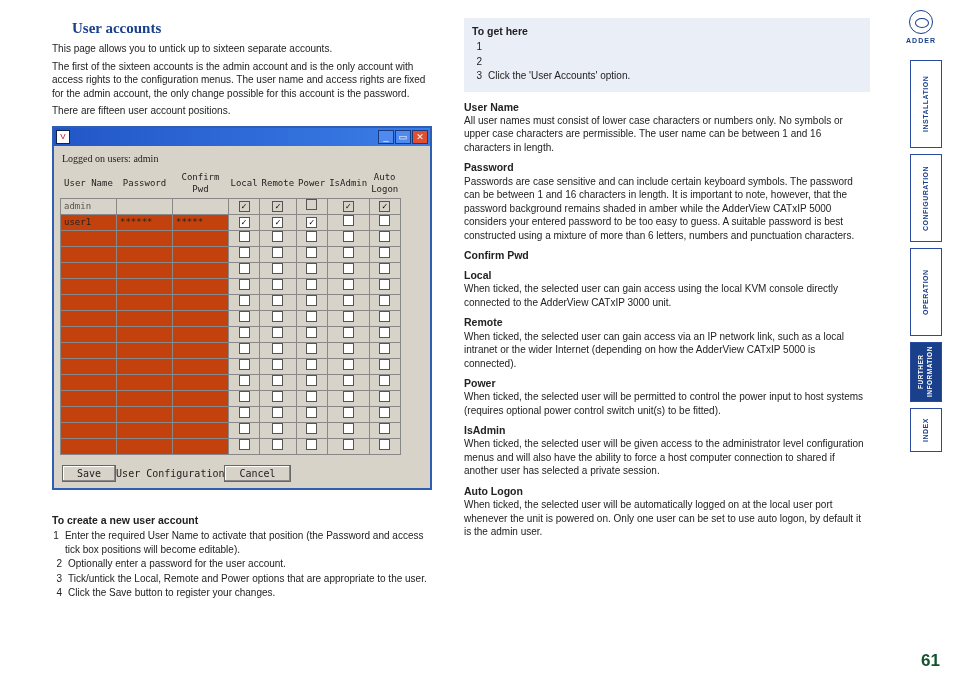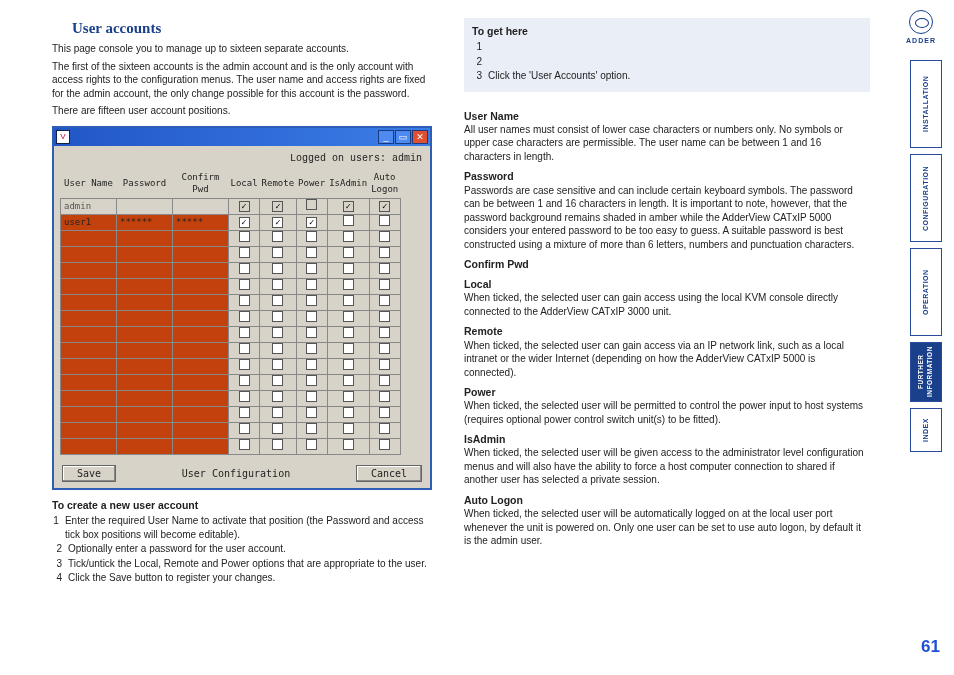--- a/index.html
+++ b/index.html
@@ -36,44 +36,44 @@
   }
   h1 {
     font-family: "Times New Roman", serif;
     font-weight: bold;
     color: #1a3f8b;
     font-size: 15px;
     margin-bottom: 4px;
     margin-left: 44px;
   }
   .intro p { margin: 0 0 4px 24px; font-size: 10px; }
-  .subhead { font-weight: bold; font-size: 10.5px; margin-top: 8px; margin-bottom: 2px; }
+  .subhead { font-weight: bold; font-size: 10.5px; margin-top: 23px; margin-bottom: 2px; }
   .indent { margin-left: 24px; }
   .steps { margin-left: 24px; }
   .steps .row { display:flex; gap:6px; margin:1px 0; font-size:10px;}
   .steps .num { width:10px; text-align:right; }
   .tog-box {
     background: #e9eef7;
     padding: 6px 8px 8px 8px;
-    margin-bottom: 17px;
+    margin-bottom: 8px;
     font-size: 10px;
   }
   .tog-box .subhead { margin-top:0; }
   .tog-box .row { display:flex; gap:6px; margin:1px 0;}
   .tog-box .num { width:10px; text-align:right;}
   .def-block { margin-bottom: 6px; font-size:10px; }
   .def-block .def-title { font-weight: bold; font-size:10.5px; }
   .def-block .def-body { }
   .pagenum {
     position: absolute;
     right: 14px;
-    bottom: 16px;
+    bottom: 2px;
     font-size: 17px;
     font-weight: bold;
-    color: #1d4ed8;
+    color: #14532d;
   }
   
   .window {
     border: 2px solid #2f5fb4;
     width: 380px;
     margin: 8px 0 8px 24px;
     font-family: "MS Sans Serif","Tahoma",sans-serif;
     font-size: 10px;
   }
   .titlebar {
@@ -95,21 +95,21 @@
     background:#4e8af0;
     border:1px solid #1a3a80;
     color:#fff; font-size:9px; line-height:12px; text-align:center;
     cursor:default;
   }
   .win-btn.close { background:#e05030; }
   .win-body {
     background:#d8d3c8;
     padding:0;
   }
-  .logon-line { padding:6px 8px 4px 8px; font-family: Liberation Mono, monospace; font-size:10px;text-align:right;}
+  .logon-line { padding:6px 8px 4px 8px; font-family: Liberation Serif, serif; font-size:10px;}
   .grid {
     border-collapse: collapse;
     margin: 2px 6px 6px 6px;
     background:#d8d3c8;
     font-family: monospace;
     font-size:9px;
   }
   .grid th, .grid td {
     border:1px solid #888;
     padding:0;
@@ -134,21 +134,21 @@
   .ck-box {
     display:inline-block;
     width:11px; height:11px;
     border:1px solid #555;
     background:#fff;
     font-size:9px; line-height:9px; text-align:center;
     color:#000;
   }
   .ck-box.dis { background:#d8d3c8; }
   .btm-bar {
-    display:flex; justify-content:space-between; align-items:center;
+    display:flex; align-items:center;
     padding:4px 8px 6px 8px;
     background:#d8d3c8;
     font-family: monospace; font-size:10px;
   }
   .vbtn {
     border:1px solid #666;
     background:#d8d3c8;
     padding:1px 14px;
     font-family: monospace;
     font-size:10px;
@@ -192,21 +192,21 @@
   }
 </style>
 </head>
 <body>
 
 <div class="page">
 
   <div class="col-left">
     <h1>User accounts</h1>
     <div class="intro">
-      <p>This page console you to manage up to sixteen separate accounts.</p>
+      <p>This page allows you to untick up to sixteen separate accounts.</p>
       <p>The first of the sixteen accounts is the admin account and is the only account with access rights to the configuration menus. The user name and access rights are fixed for the admin account, the only change possible for this account is the password.</p>
       <p>There are fifteen user account positions.</p>
     </div>
 
     <div class="window">
       <div class="titlebar">
         <span class="left-icon">V</span>
         <span class="win-btns">
           <span class="win-btn">_</span>
           <span class="win-btn">▭</span>

